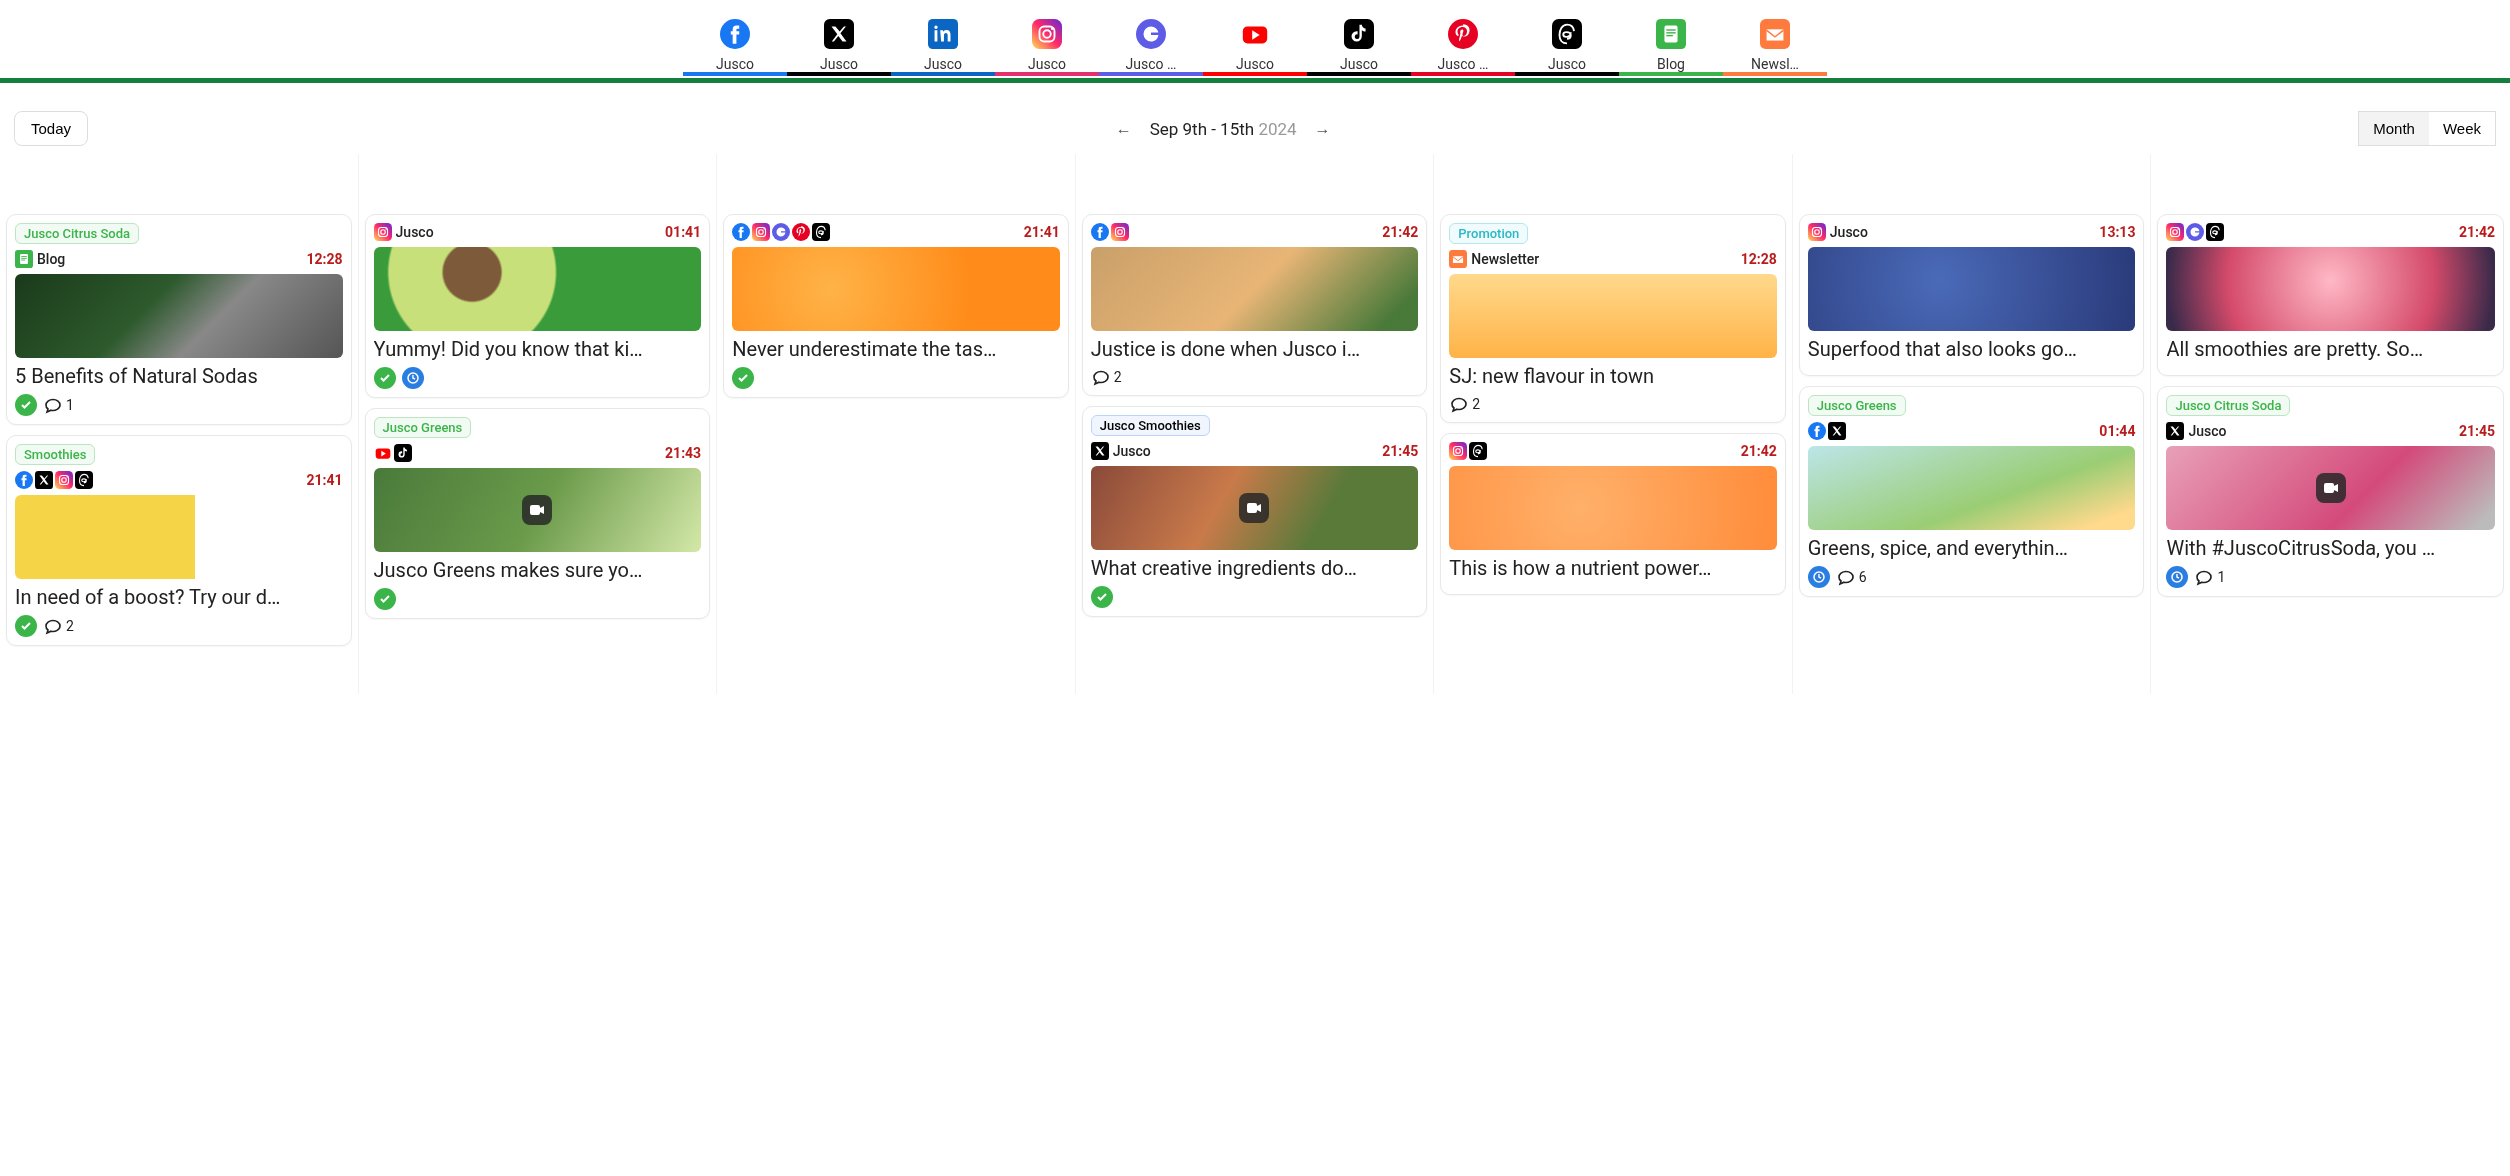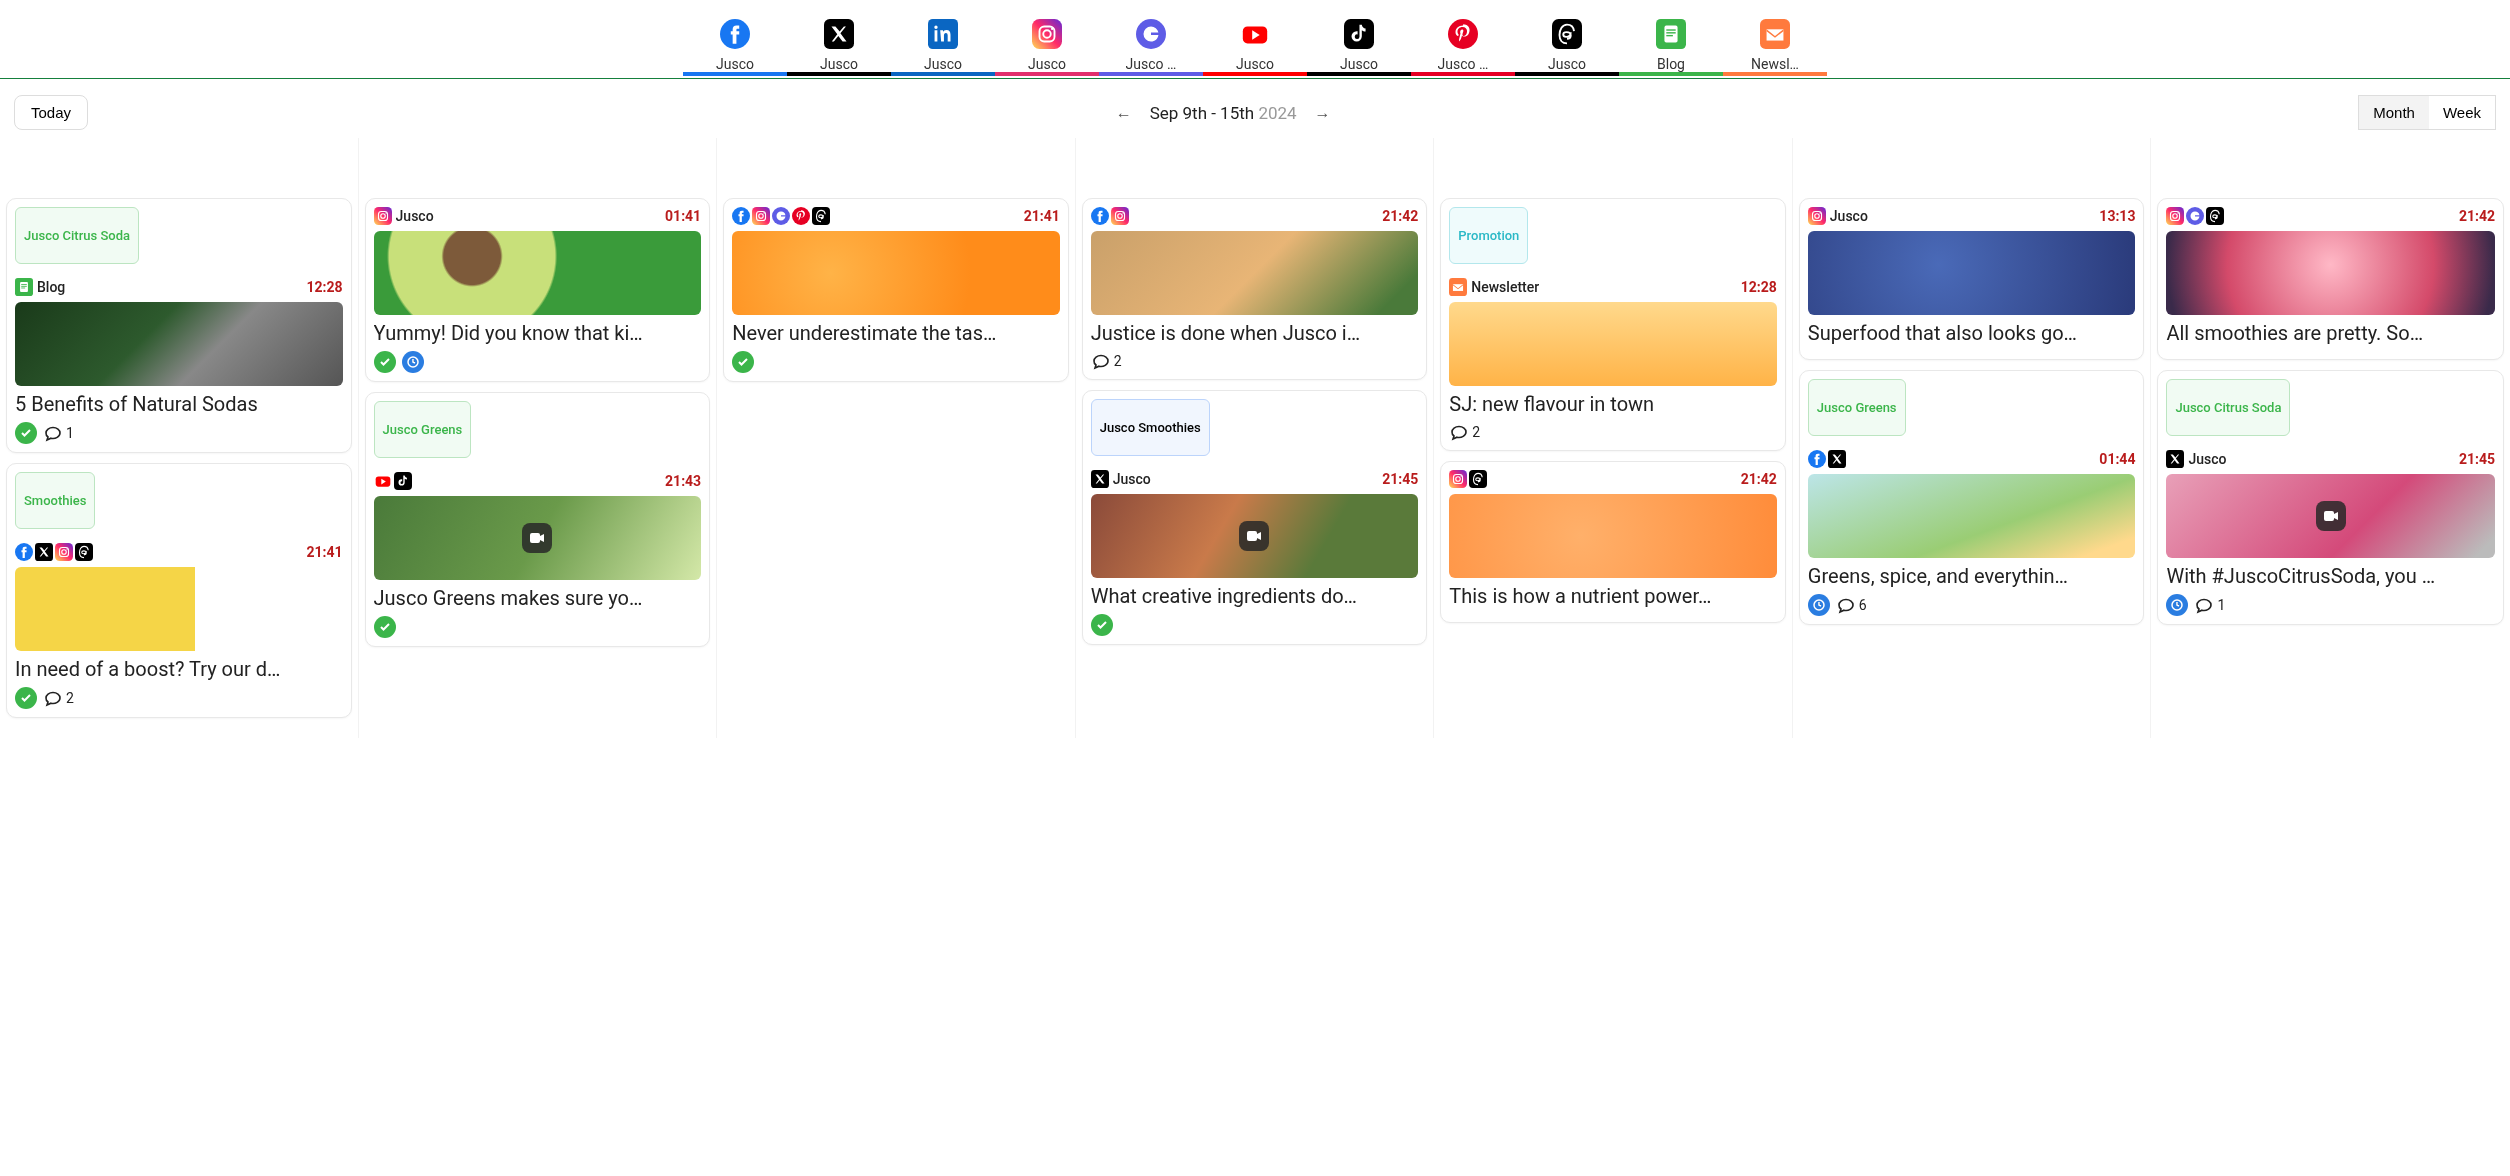--- a/index.html
+++ b/index.html
@@ -3,37 +3,37 @@
 <meta charset="utf-8">
 <style>
 *{box-sizing:border-box;margin:0;padding:0}
 body{font-family:-apple-system,BlinkMacSystemFont,"Segoe UI",Roboto,sans-serif;background:#fff;color:#1a1a1a;font-size:14px}
 .channels{display:flex;justify-content:center;gap:36px;padding:18px 0 0}
 .channel{display:flex;flex-direction:column;align-items:center;gap:6px;cursor:pointer;width:68px}
 .channel-icon{width:32px;height:32px;display:flex;align-items:center;justify-content:center}
 .channel-label{font-size:14px;color:#333;white-space:nowrap;overflow:hidden;text-overflow:ellipsis;max-width:68px;text-align:center}
 .channel-bars{display:flex;justify-content:center;gap:0;margin-top:4px}
 .bar{height:4px;flex:1}
-.toolbar{display:flex;align-items:center;justify-content:flex-start;padding:16px 14px 8px;border-top:1px solid #15803d;margin-top:2px}
+.toolbar{display:flex;align-items:center;justify-content:flex-start;padding:28px 14px 8px;border-top:5px solid #15803d;margin-top:2px}
 .today-btn{border:1px solid #ddd;background:#fff;border-radius:8px;padding:8px 16px;font-size:15px;cursor:pointer}
 .date-nav{display:flex;align-items:center;gap:18px;margin:0 auto}
 .arrow{cursor:pointer;font-size:16px;color:#555}
 .date-range{font-size:17px;color:#222}
 .date-year{color:#999}
 .view-toggle{display:flex;border:1px solid #ddd;border-radius:0;overflow:hidden}
 .view-btn{padding:8px 14px;font-size:15px;background:#fff;border:none;cursor:pointer}
 .view-btn.active{background:#f3f3f3}
 .day-headers{display:grid;grid-template-columns:repeat(7,1fr);border-top:1px solid #eee}
 .day-header{text-align:center;padding:8px 0;font-size:13px;color:#888;letter-spacing:.5px;border-right:1px solid #f2f2f2}
 .day-header:last-child{border-right:none}
 .grid{display:grid;grid-template-columns:repeat(7,1fr)}
 .col{border-right:1px solid #f2f2f2;padding:60px 6px 10px;min-height:540px}
 .col:last-child{border-right:none}
 .card{background:#fff;border:1px solid #e8e8e8;border-radius:10px;padding:8px;margin-bottom:10px;box-shadow:0 1px 2px rgba(0,0,0,.04)}
-.tag{display:inline-block;font-size:13px;padding:20px 8px;border-radius:6px;border:1px solid;margin-bottom:14px;font-weight:500}
+.tag{display:inline-block;font-size:13px;padding:2px 8px;border-radius:6px;border:1px solid;margin-bottom:6px;font-weight:500}
 .tag.green{color:#3bb54a;border-color:#bce5c1;background:#f1fbf3}
 .tag.blue{color:#000000;border-color:#bcd4fb;background:#f1f6fe}
 .tag.teal{color:#2ab8c6;border-color:#b3e7ec;background:#effbfc}
 .row{display:flex;align-items:center;justify-content:space-between;margin-bottom:6px;gap:6px}
 .row-left{display:flex;align-items:center;gap:4px;min-width:0}
 .acct{font-size:14px;font-weight:500;color:#222;white-space:nowrap;overflow:hidden;text-overflow:ellipsis}
 .time{font-size:14px;font-weight:700;color:#b91c1c;white-space:nowrap}
 .thumb{width:100%;height:84px;border-radius:6px;background:#ccc;position:relative;overflow:hidden;margin-bottom:6px}
 .caption{font-size:20px;color:#222;white-space:nowrap;overflow:hidden;text-overflow:ellipsis;margin-bottom:6px}
 .status-row{display:flex;align-items:center;gap:6px}

